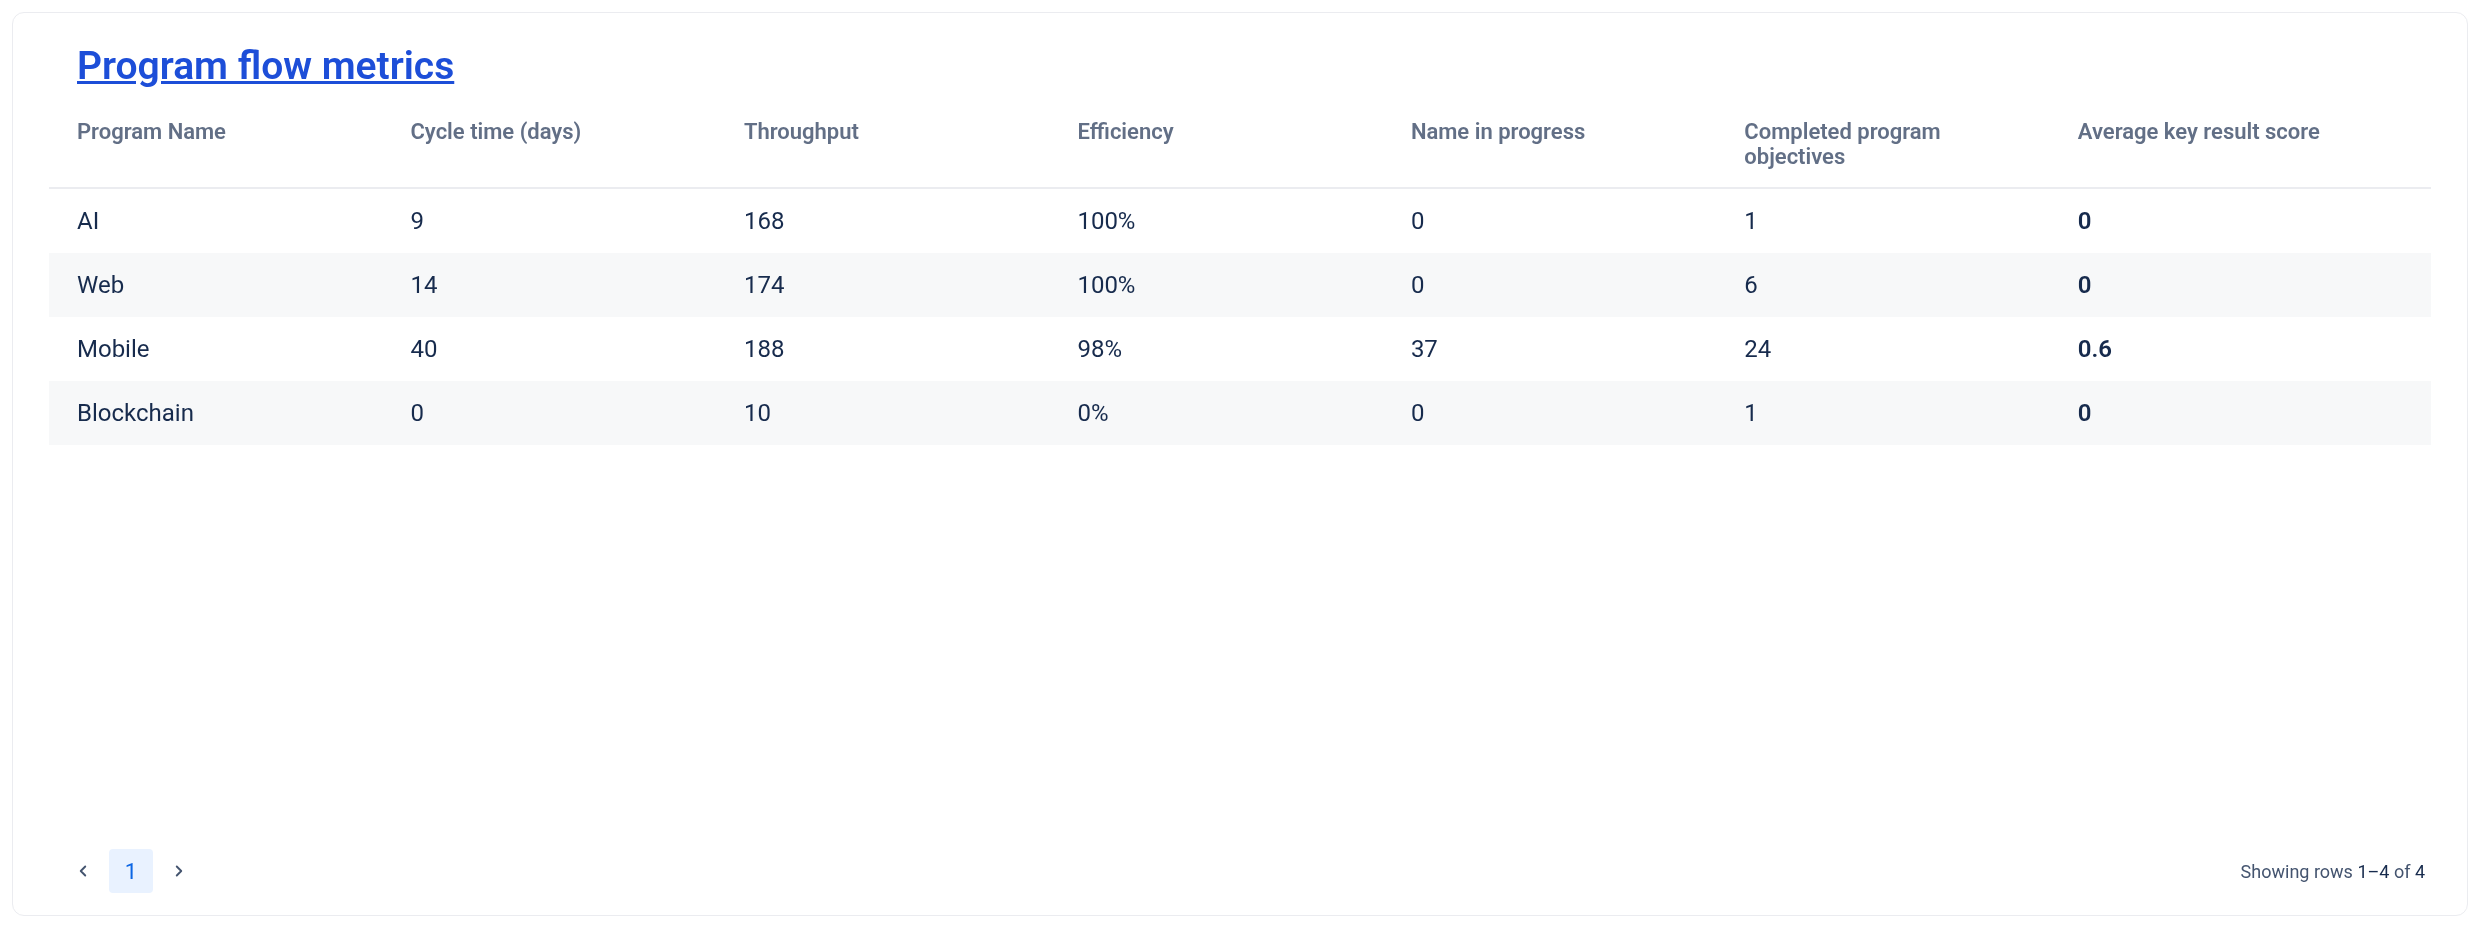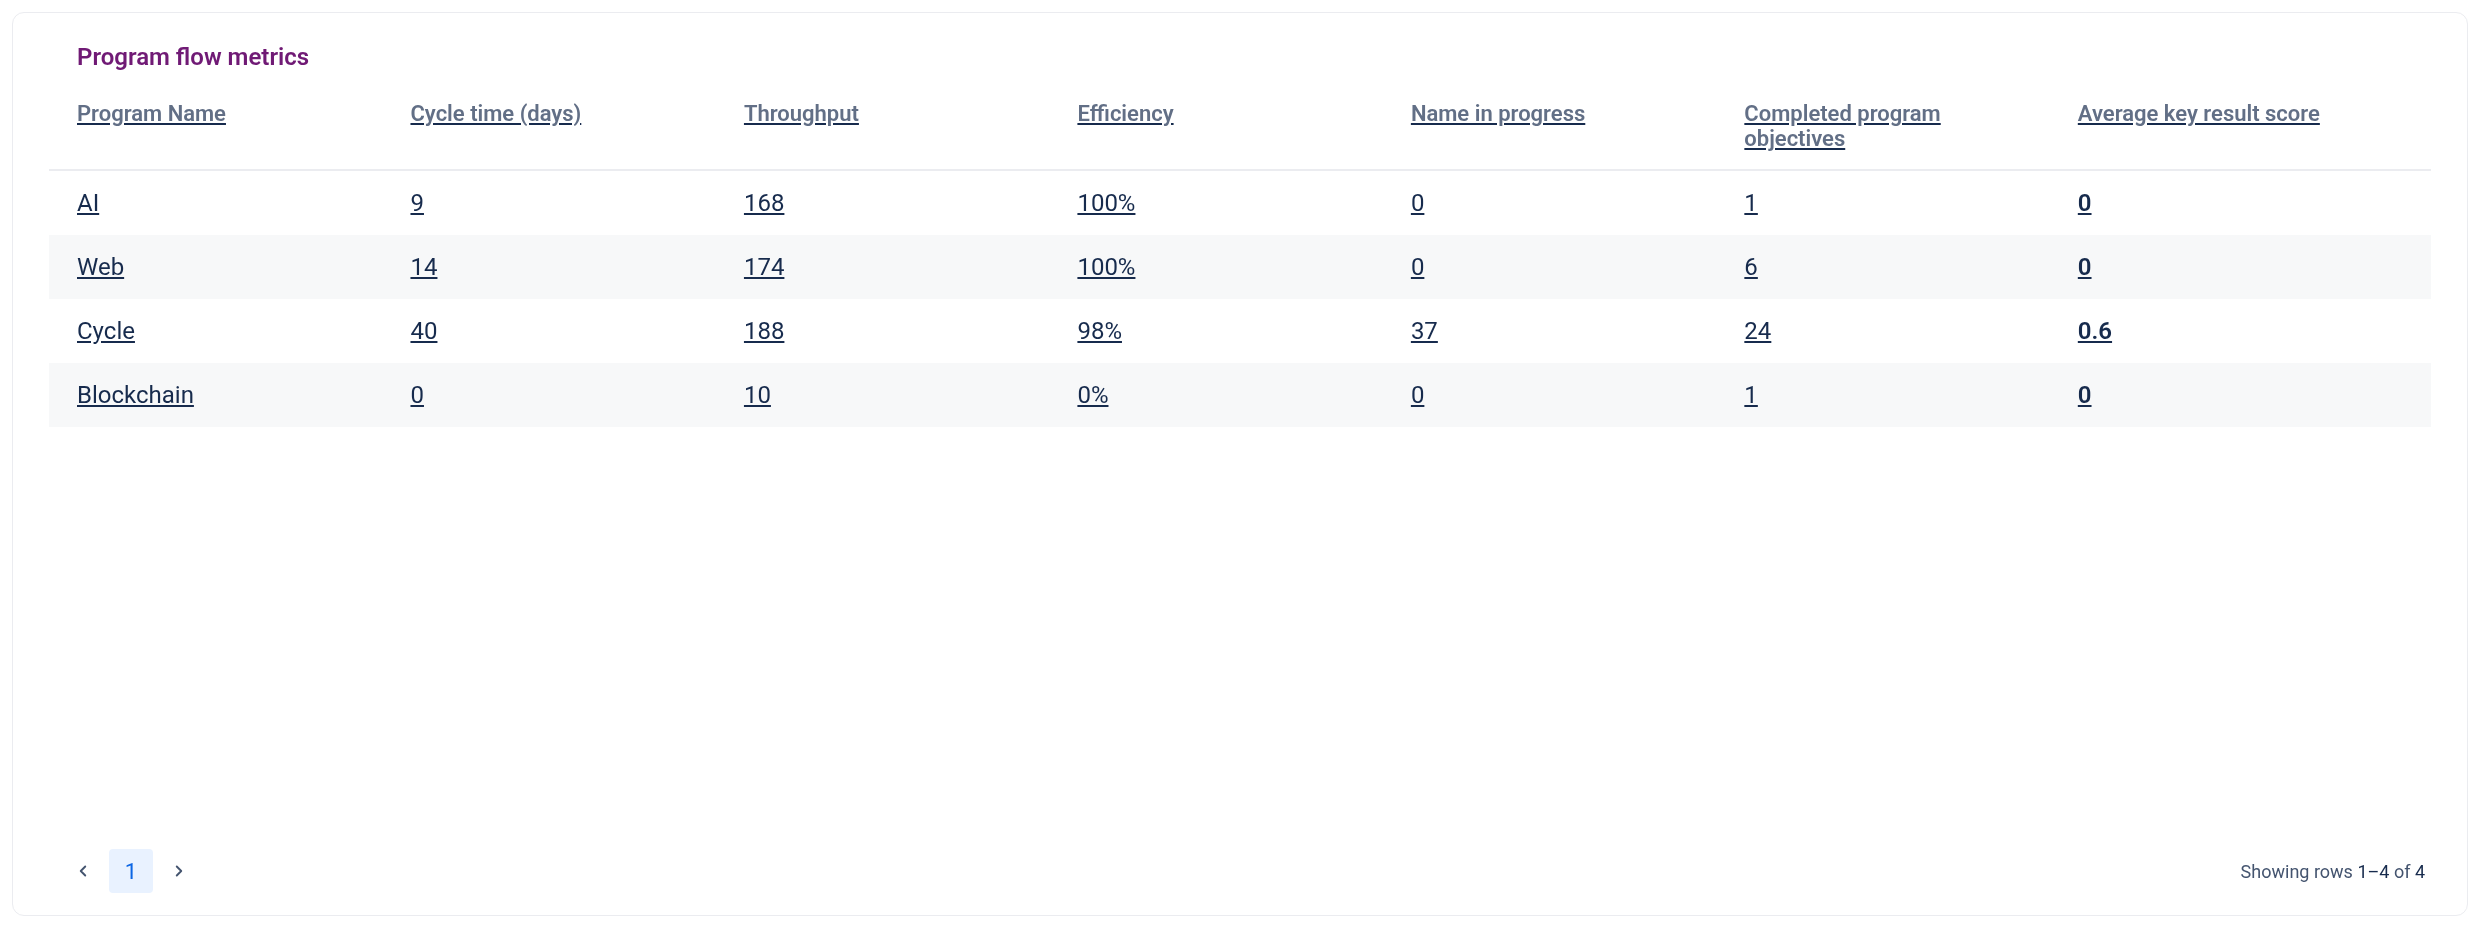--- a/index.html
+++ b/index.html
@@ -19,30 +19,30 @@
     width: 100%;
     height: 100%;
     border: 1px solid #EBECF0;
     border-radius: 12px;
     padding: 24px 36px 22px 36px;
     display: flex;
     flex-direction: column;
     position: relative;
   }
   .card-title {
-    font-size: 24px;
-    font-weight: 600;
-    color: #701a75;
+    font-size: 39px;
+    font-weight: 600;
+    color: #1d4ed8;
     margin: 6px 0 20px 28px;
+    text-decoration: underline;
   }
   table.metrics {
     width: 100%;
     border-collapse: collapse;
     table-layout: fixed;
-    text-decoration: underline;
   }
   table.metrics thead th {
     text-align: left;
     font-size: 22px;
     font-weight: 600;
     color: #626F86;
     padding: 10px 28px 18px 28px;
     vertical-align: top;
     border-bottom: 2px solid #EBECF0;
   }
@@ -159,21 +159,21 @@
           <tr>
             <td>Web</td>
             <td>14</td>
             <td>174</td>
             <td>100%</td>
             <td>0</td>
             <td>6</td>
             <td class="score-red">0</td>
           </tr>
           <tr>
-            <td>Cycle</td>
+            <td>Mobile</td>
             <td>40</td>
             <td>188</td>
             <td>98%</td>
             <td>37</td>
             <td>24</td>
             <td class="score-amber">0.6</td>
           </tr>
           <tr>
             <td>Blockchain</td>
             <td>0</td>

